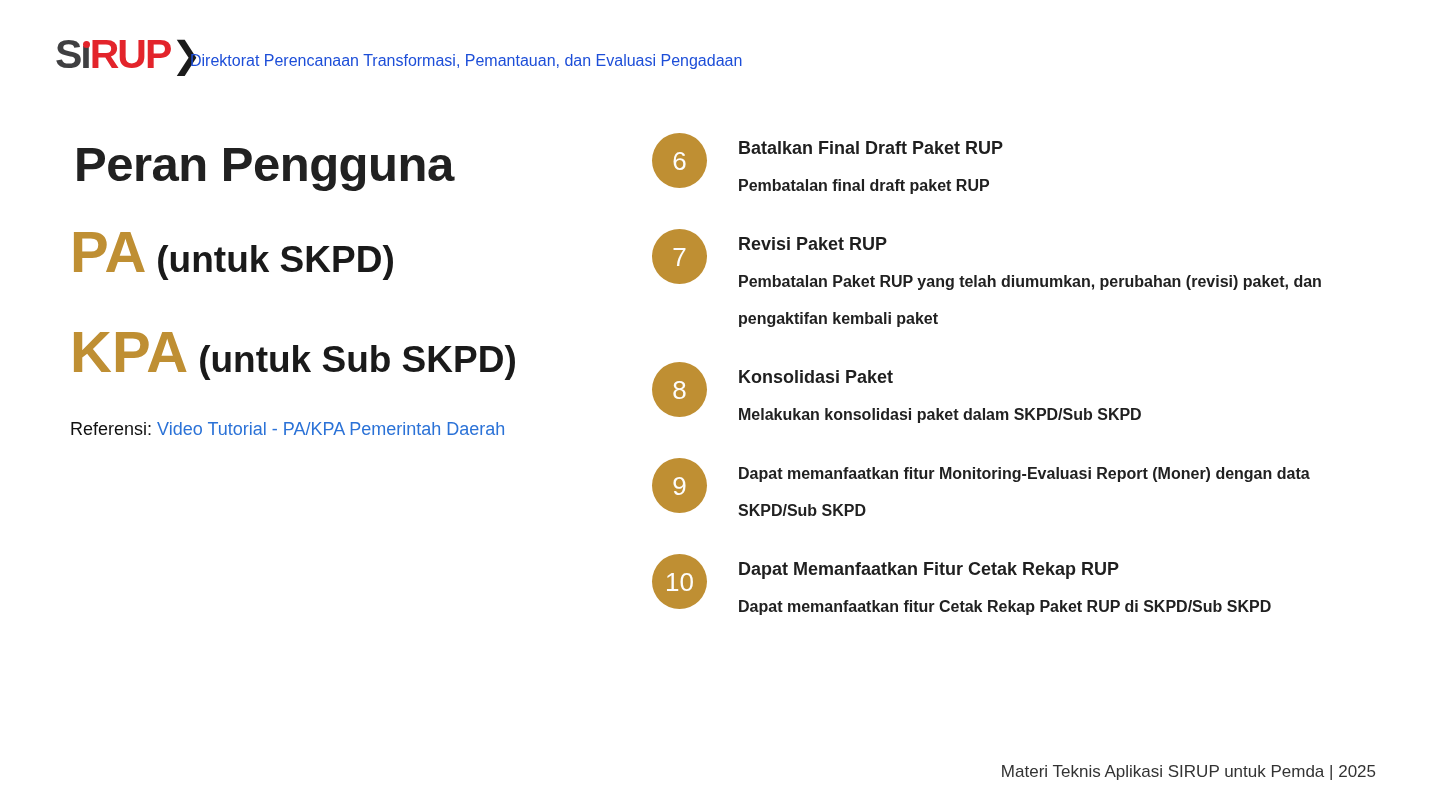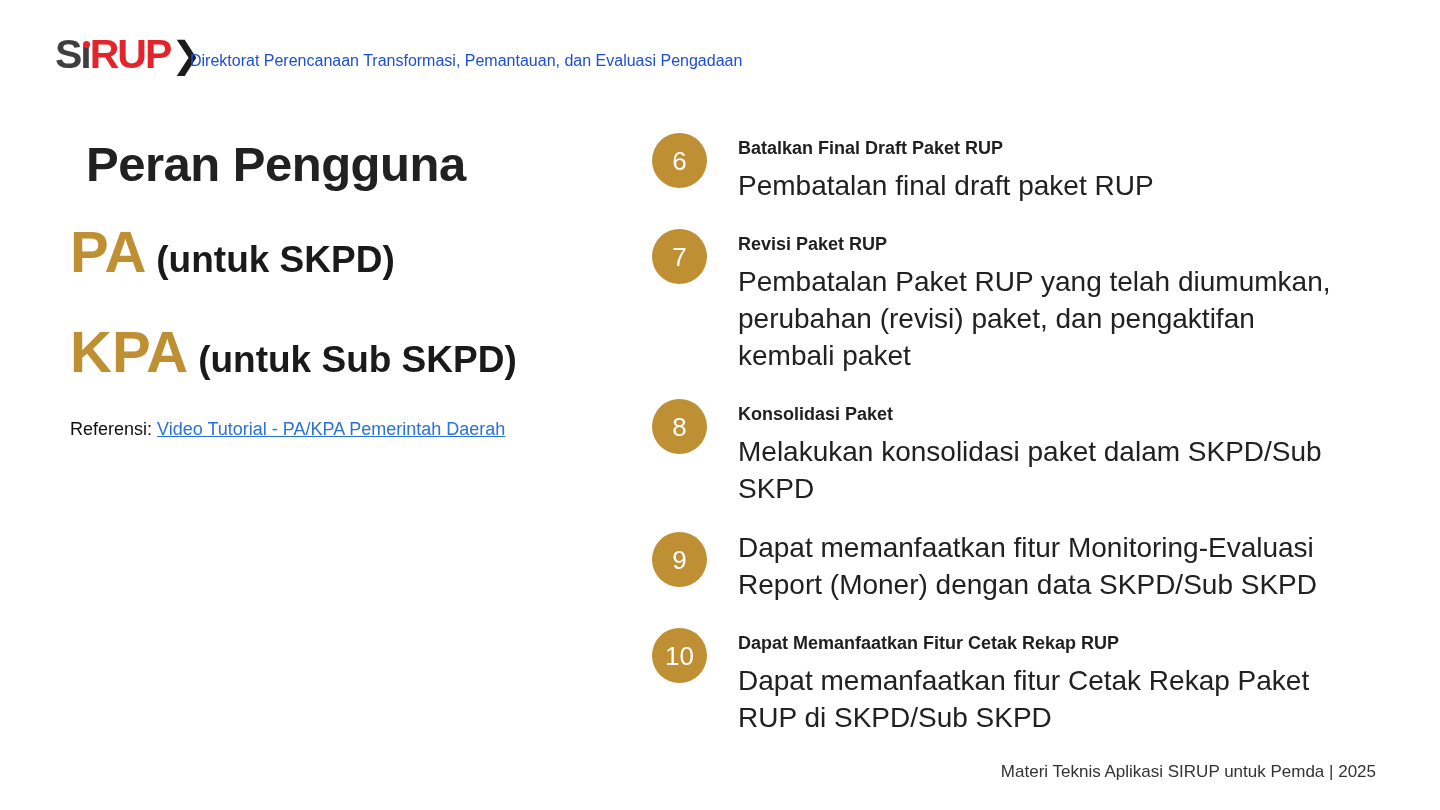--- a/index.html
+++ b/index.html
@@ -48,38 +48,37 @@
   }
   .header-subtitle {
     position: absolute; left: 190px; top: 52px;
     font-size: 16px; color: #1d4ed8;
     white-space: nowrap;
   }
 
   
   .left-panel { position: absolute; left: 70px; top: 138px; width: 585px; }
   .page-title {
-    margin: 0 0 28px 16px;
+    margin: 0 0 28px 4px;
     font-size: 49px; font-weight: 700; line-height: 1.1;
     color: #212121; letter-spacing: -0.5px;
   }
   .role-line { margin: 0 0 36px 0; white-space: nowrap; }
   .role-line:last-of-type { margin-bottom: 20px; }
   .role-abbr {
     font-size: 58px; font-weight: 700; line-height: 1.1;
     color: var(--gold);
   }
   .role-qual {
     font-size: 37px; font-weight: 700; color: #1a1a1a;
     margin-left: 10px;
   }
   .reference { font-size: 18px; color: #111111; margin-top: 0; }
   .reference-link {
     color: var(--link-blue);
-    text-decoration: underline;
     cursor: pointer;
   }
 
   
   .items {
     position: absolute; left: 652px; top: 130px; width: 690px;
     display: flex; flex-direction: column; gap: 22px;
   }
   .item { display: flex; align-items: flex-start; }
   .badge {
@@ -91,21 +90,21 @@
     color: #fdfdfd;
     display: flex; align-items: center; justify-content: center;
     font-size: 26px; line-height: 1;
   }
   .item-text { max-width: 600px; }
   .item-title {
     font-size: 18px; font-weight: 700; line-height: 37px;
     color: #1f1f1f;
   }
   .item-desc {
-    font-size: 28px; font-weight: 400; line-height: 37px;
+    font-size: 16px; font-weight: 700; line-height: 37px;
     color: #212121;
   }
 
   
   .footer {
     position: absolute; right: 64px; top: 762px;
     font-size: 17px; color: #333333;
     white-space: nowrap;
   }
 </style>

